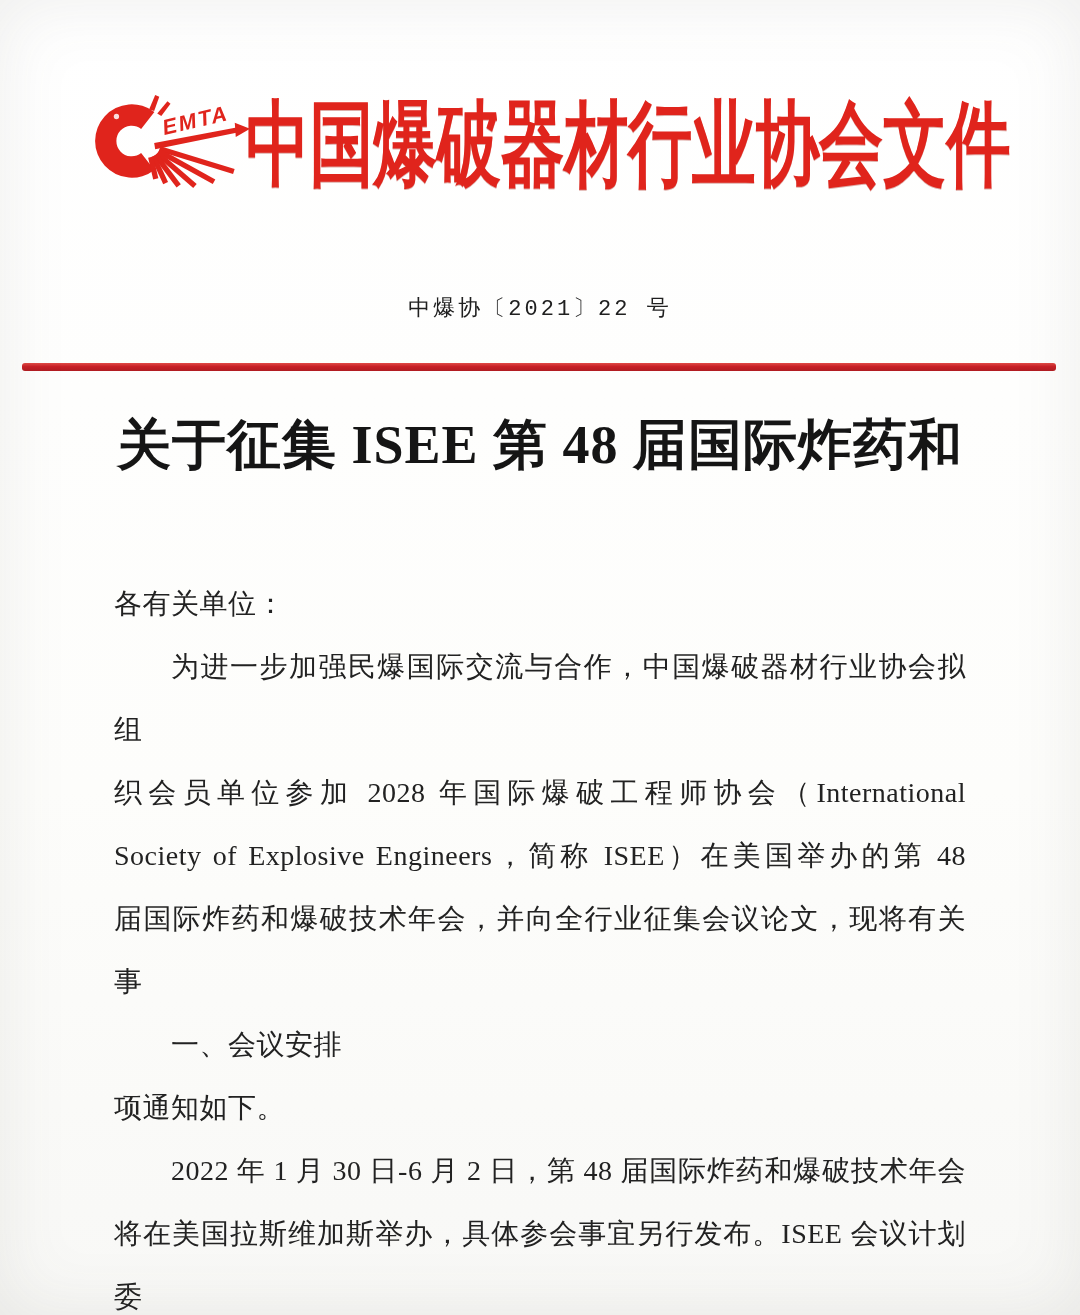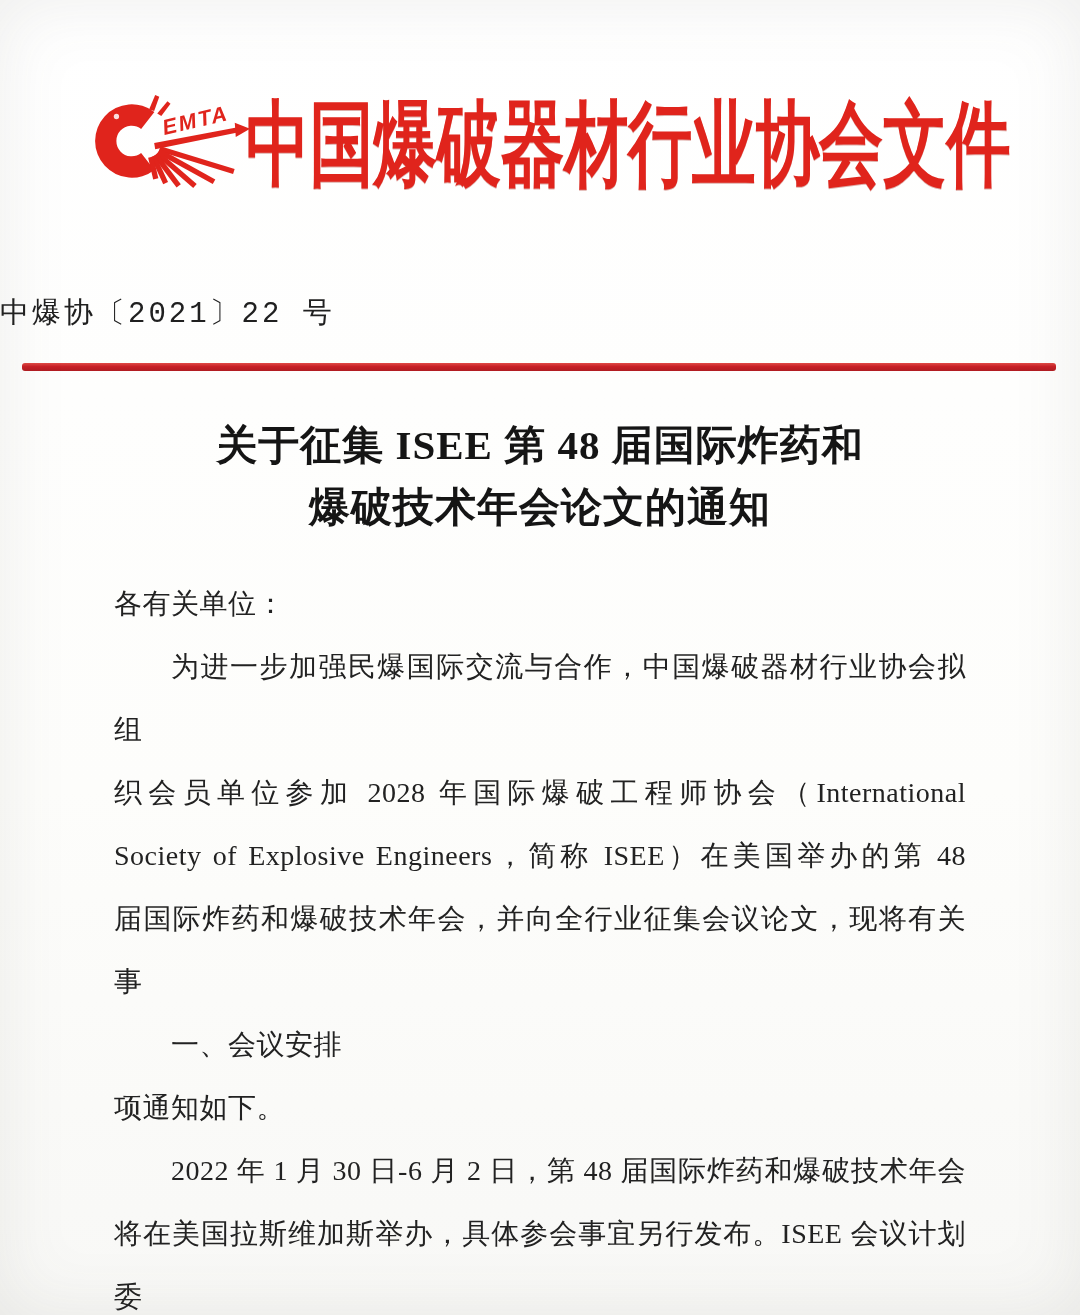--- a/index.html
+++ b/index.html
@@ -40,42 +40,42 @@
     transform: scaleX(0.685);
     transform-origin: left top;
     text-shadow: 0 1px 0 rgba(160,20,10,0.35);
     letter-spacing: 0px;
   }
 
   .doc-number {
     position: absolute;
     left: 0; top: 293px;
     width: 100%;
-    text-align: left;
-    font-size: 29px;
+    text-align: center;
+    font-size: 22px;
     letter-spacing: 3px;
     color: #202020;
     font-family: "Liberation Mono", "DejaVu Sans Mono", "Liberation Serif", serif;
   }
 
   .red-rule {
     position: absolute;
     left: 22px; top: 363px;
     width: 1034px; height: 8px;
     background: linear-gradient(180deg, #e04b46 0%, #c81f26 45%, #b01c22 100%);
     border-radius: 3px;
   }
 
   
   .doc-title {
     position: absolute;
     left: 0; top: 414px;
     width: 100%;
     text-align: center;
-    font-size: 41px;
+    font-size: 54px;
     font-weight: 700;
     line-height: 62px;
     color: #151515;
     letter-spacing: 1px;
   }
   .doc-title .t-line { display: block; }
 
   
   .body-text {
     position: absolute;
@@ -124,21 +124,20 @@
   </svg>
 
   <div class="masthead-title">中国爆破器材行业协会文件</div>
 
   <div class="doc-number">中爆协〔2021〕22 号</div>
 
   <div class="red-rule"></div>
 
   <h1 class="doc-title">
     <span class="t-line">关于征集 ISEE 第 48 届国际炸药和</span>
-    <span class="t-line">爆破技术年会论文的通知</span>
   </h1>
 
   <main class="body-text">
     <div class="line">各有关单位：</div>
     <div class="line indent just">为进一步加强民爆国际交流与合作，中国爆破器材行业协会拟组</div>
     <div class="line just">织会员单位参加 2028 年国际爆破工程师协会（International</div>
     <div class="line just">Society of Explosive Engineers，简称 ISEE）在美国举办的第 48</div>
     <div class="line just">届国际炸药和爆破技术年会，并向全行业征集会议论文，现将有关事</div>
     <div class="line indent">一、会议安排</div>
     <div class="line">项通知如下。</div>

